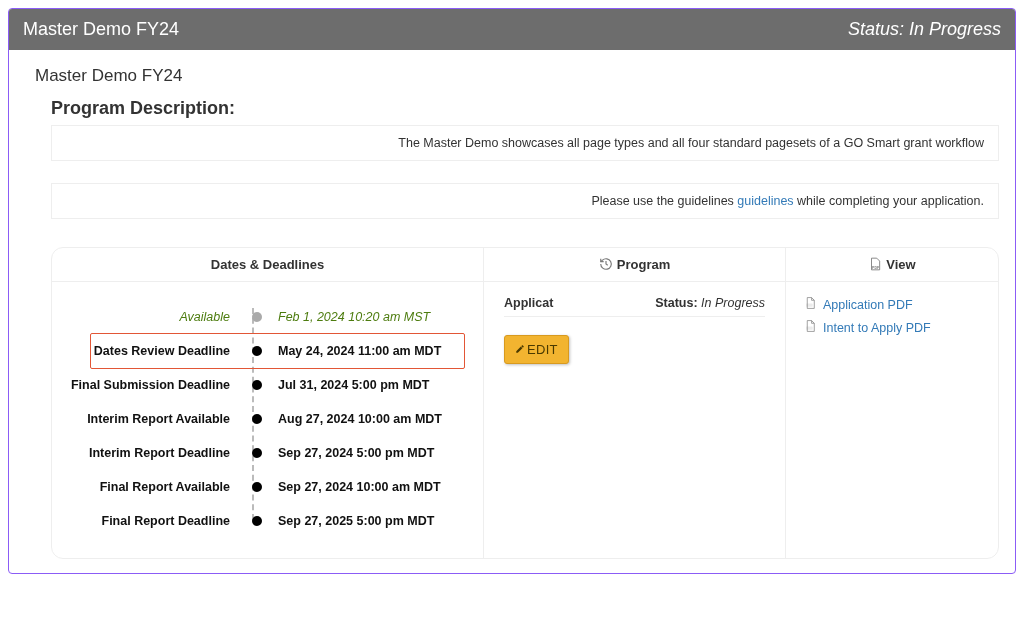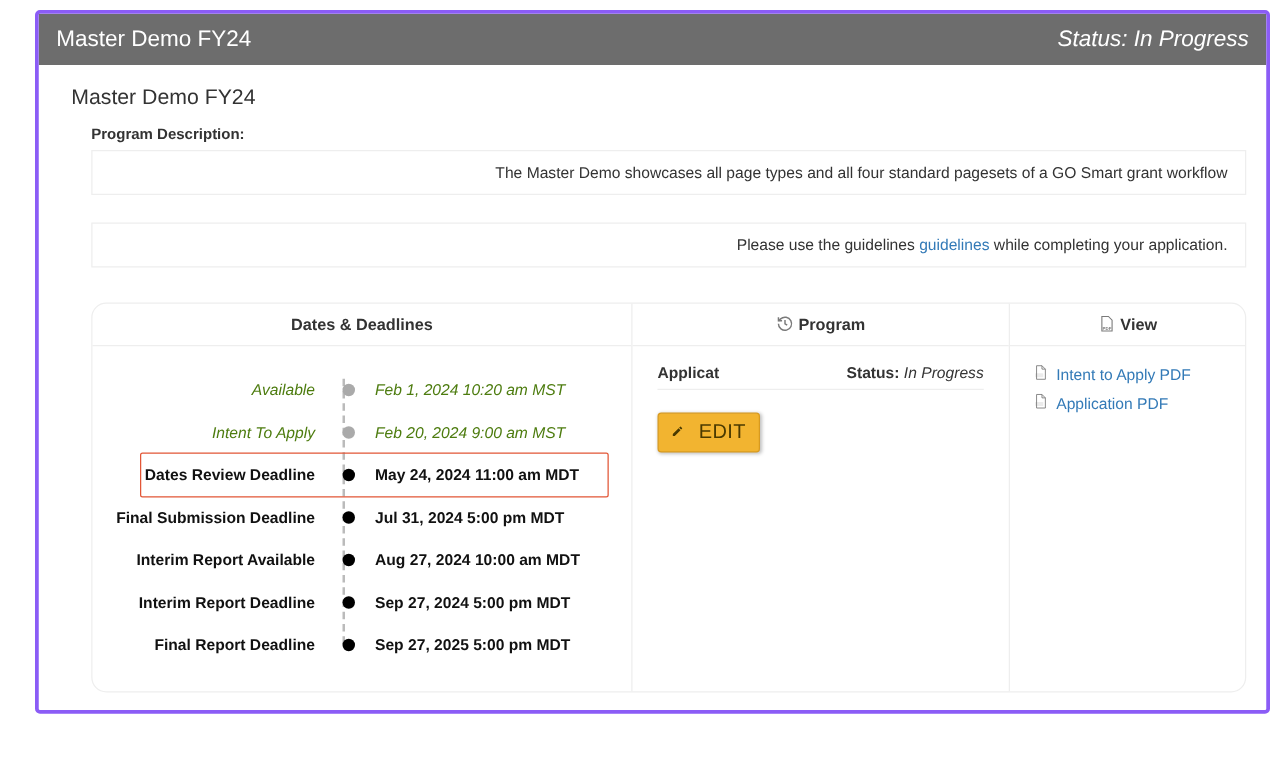--- a/index.html
+++ b/index.html
@@ -4,24 +4,23 @@
   <style>
     * { box-sizing: border-box; margin: 0; padding: 0; }
     body {
       font-family: "Helvetica Neue", Helvetica, Arial, sans-serif;
       font-size: 13px;
       color: #333;
       background: #fff;
       padding: 8px;
     }
     .outer-border {
-      border: 3px solid #8b5cf6;
+      border: 1px solid #8b5cf6;
       border-radius: 4px;
       overflow: hidden;
-      margin-left: 20px;
     }
     .topbar {
       background: #6d6d6d;
       color: #fff;
       padding: 10px 14px;
       display: flex;
       justify-content: space-between;
       align-items: center;
     }
     .topbar .title {
@@ -34,21 +33,21 @@
       font-weight: 400;
     }
     .body-area { padding: 14px 16px; }
     .section-title {
       font-size: 17px;
       font-weight: 500;
       margin: 2px 0 12px 10px;
     }
     .sub-label {
       font-weight: 700;
-      font-size: 12px;
+      font-size: 18px;
       margin: 0 0 6px 26px;
     }
     .info-box {
       border: 1px solid #eee;
       background: #fff;
       padding: 10px 14px;
       margin: 0 0 22px 26px;
       font-size: 12.5px;
       color: #333;
       text-align: right;
@@ -138,25 +137,25 @@
       padding-bottom: 6px;
       margin-bottom: 18px;
     }
     .actions-row .left { font-weight: 700; overflow: hidden; white-space: nowrap; max-width: 50px; }
     .actions-row .right { }
     .actions-row .right .sublabel { font-weight: 700; }
     .actions-row .right .subval { font-style: italic; }
     .edit-btn {
       display: inline-flex;
       align-items: flex-start;
-      gap: 12px;
+      gap: 2px;
       background: #f2b430;
       border: 1px solid #d89a1f;
       color: #4a3a00;
-      font-size: 16px;
+      font-size: 13px;
       font-weight: 500;
       padding: 6px 10px;
       border-radius: 3px;
       cursor: pointer;
       box-shadow: 1px 1px 3px rgba(0,0,0,0.25);
       letter-spacing: 0.3px;
     }
     .edit-btn svg { width: 10px; height: 10px; }
     
     .view-body { padding: 14px 18px; }
@@ -202,45 +201,45 @@
       <div class="col col-dates">
         <div class="col-head">Dates &amp; Deadlines</div>
         <div class="timeline">
           <div class="timeline-line"></div>
           <div id="timeline-rows">
               <div class="tl-row past">
                 <div class="tl-label">Available</div>
                 <div class="tl-dot"></div>
                 <div class="tl-date">Feb 1, 2024 10:20 am MST</div>
               </div>
-              <div class="tl-row past">
-                <div class="tl-label">Intent To Apply</div>
-                <div class="tl-dot"></div>
-                <div class="tl-date">Feb 20, 2024 9:00 am MST</div>
-              </div>
               <div class="tl-row future">
                 <div class="highlight-box"></div>
                 <div class="tl-label">Dates Review Deadline</div>
                 <div class="tl-dot"></div>
                 <div class="tl-date">May 24, 2024 11:00 am MDT</div>
               </div>
               <div class="tl-row future">
                 <div class="tl-label">Final Submission Deadline</div>
                 <div class="tl-dot"></div>
                 <div class="tl-date">Jul 31, 2024 5:00 pm MDT</div>
               </div>
               <div class="tl-row future">
                 <div class="tl-label">Interim Report Available</div>
                 <div class="tl-dot"></div>
                 <div class="tl-date">Aug 27, 2024 10:00 am MDT</div>
               </div>
               <div class="tl-row future">
                 <div class="tl-label">Interim Report Deadline</div>
                 <div class="tl-dot"></div>
                 <div class="tl-date">Sep 27, 2024 5:00 pm MDT</div>
+              </div>
+              <div class="tl-row future">
+                <div class="tl-label">Final Report Available</div>
+                <div class="tl-dot"></div>
+                <div class="tl-date">Sep 27, 2024 10:00 am MDT</div>
               </div>
               <div class="tl-row future">
                 <div class="tl-label">Final Report Deadline</div>
                 <div class="tl-dot"></div>
                 <div class="tl-date">Sep 27, 2025 5:00 pm MDT</div>
               </div>
             </div>
         </div>
       </div>
 
@@ -282,28 +281,28 @@
               </svg>
           </span><span>View</span>
         </div>
         <div class="view-body" id="view-links">
             <a class="pdf-link" href="#">
               <span><svg viewBox="0 0 24 24">
                   <path d="M6 2h8l5 5v15a0 0 0 0 1 0 0H6V2z" fill="none" stroke="currentColor" stroke-width="1.3"></path>
                   <path d="M14 2v5h5" fill="none" stroke="currentColor" stroke-width="1.3"></path>
                   <rect x="4" y="13" width="12" height="6" rx="1" fill="currentColor" opacity="0.15"></rect>
                 </svg></span>
-              <span>Intent to Apply PDF</span>
+              <span>Application PDF</span>
             </a>
             <a class="pdf-link" href="#">
               <span><svg viewBox="0 0 24 24">
                   <path d="M6 2h8l5 5v15a0 0 0 0 1 0 0H6V2z" fill="none" stroke="currentColor" stroke-width="1.3"></path>
                   <path d="M14 2v5h5" fill="none" stroke="currentColor" stroke-width="1.3"></path>
                   <rect x="4" y="13" width="12" height="6" rx="1" fill="currentColor" opacity="0.15"></rect>
                 </svg></span>
-              <span>Application PDF</span>
+              <span>Intent to Apply PDF</span>
             </a>
           </div>
       </div>
 
     </div>
   </div>
 </div>
 
 </body></html>

